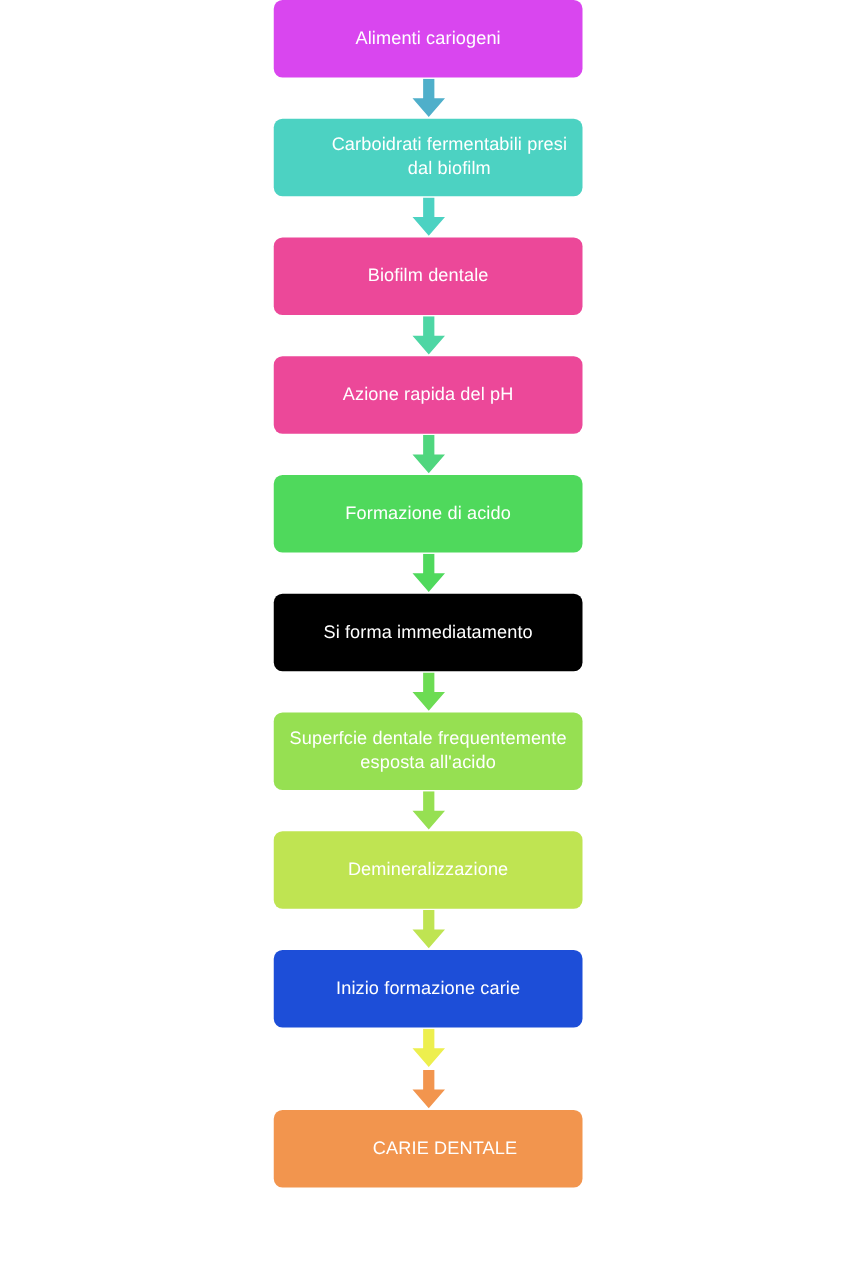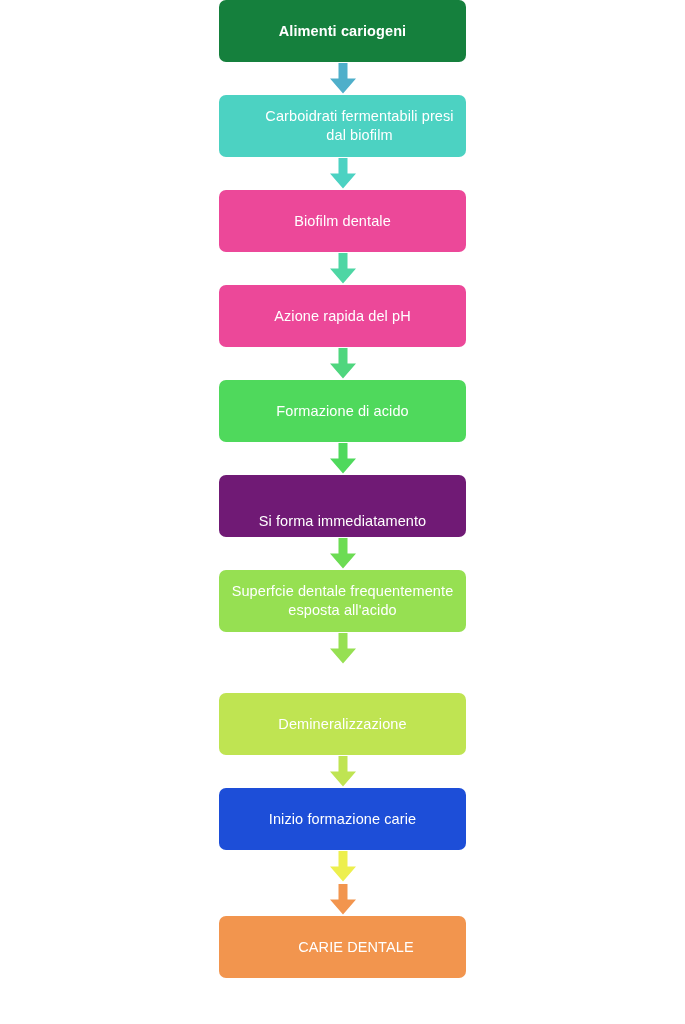--- a/index.html
+++ b/index.html
@@ -53,21 +53,21 @@
     justify-content: center;
   }
   .connector svg {
     display: block;
   }
 </style>
 </head>
 <body>
 
 <div id="flowchart">
-    <div class="node node-h1" style="background: #15803d; font-weight: bold;">
+    <div class="node node-h1" style="background: #d946ef;">
       <span>Alimenti cariogeni</span>
     </div>
     <div class="connector">
       <svg width="30" height="31" viewBox="0 0 30 31">
         <path d="M10.5 0 H19.5 V15.5 H28 L15 30.5 L2 15.5 H10.5 Z" fill="#4FAFCA"></path>
       </svg>
     </div>
     <div class="node node-h2" style="background: rgb(76, 210, 194); padding-left: 44px;">
       <span>Carboidrati fermentabili presi dal biofilm</span>
     </div>
@@ -93,37 +93,37 @@
       </svg>
     </div>
     <div class="node node-h1" style="background: rgb(79, 217, 92); justify-content: center;">
       <span>Formazione di acido</span>
     </div>
     <div class="connector">
       <svg width="30" height="31" viewBox="0 0 30 31">
         <path d="M10.5 0 H19.5 V15.5 H28 L15 30.5 L2 15.5 H10.5 Z" fill="#4FD95C"></path>
       </svg>
     </div>
-    <div class="node node-h1" style="background: #701a75; align-items: flex-end;">
+    <div class="node node-h1" style="background: #000000;">
       <span>Si forma immediatamento</span>
     </div>
     <div class="connector">
       <svg width="30" height="31" viewBox="0 0 30 31">
         <path d="M10.5 0 H19.5 V15.5 H28 L15 30.5 L2 15.5 H10.5 Z" fill="#6CDC53"></path>
       </svg>
     </div>
     <div class="node node-h2" style="background: rgb(150, 224, 82);">
       <span>Superfcie dentale frequentemente esposta all'acido</span>
     </div>
     <div class="connector">
       <svg width="30" height="31" viewBox="0 0 30 31">
         <path d="M10.5 0 H19.5 V15.5 H28 L15 30.5 L2 15.5 H10.5 Z" fill="#96E052"></path>
       </svg>
     </div>
-    <div class="node node-h1" style="background: rgb(191, 228, 82); margin-top: 28px;">
+    <div class="node node-h1" style="background: rgb(191, 228, 82);">
       <span>Demineralizzazione</span>
     </div>
     <div class="connector">
       <svg width="30" height="31" viewBox="0 0 30 31">
         <path d="M10.5 0 H19.5 V15.5 H28 L15 30.5 L2 15.5 H10.5 Z" fill="#BFE452"></path>
       </svg>
     </div>
     <div class="node node-h1" style="background: #1d4ed8;">
       <span>Inizio formazione carie</span>
     </div>

